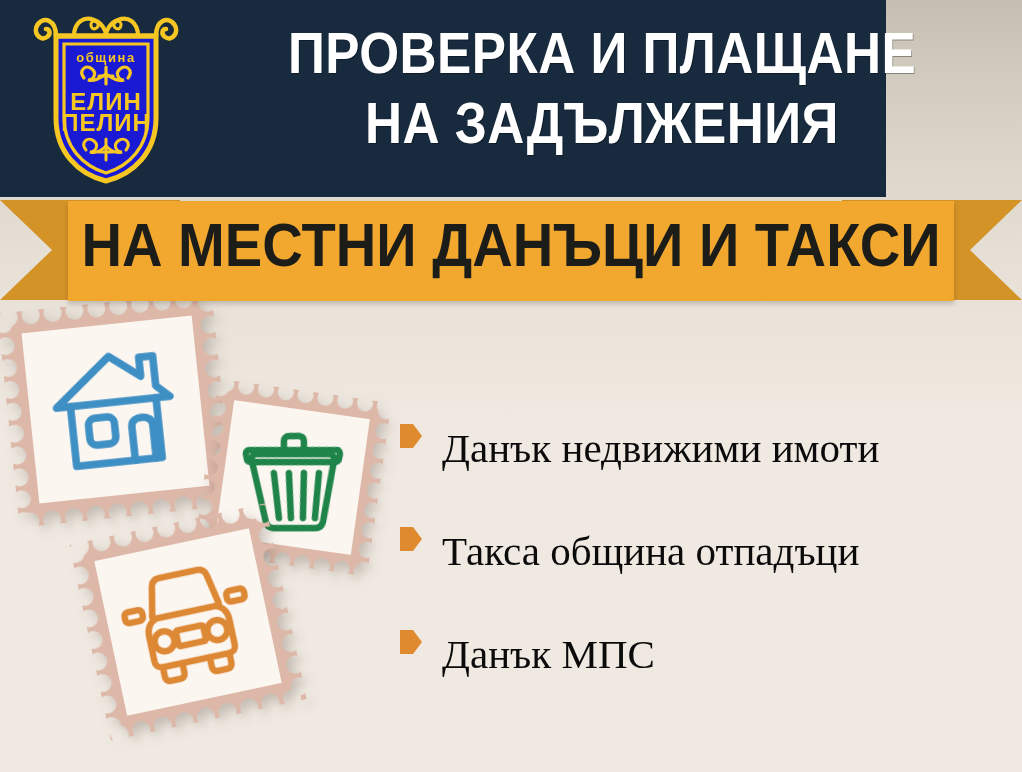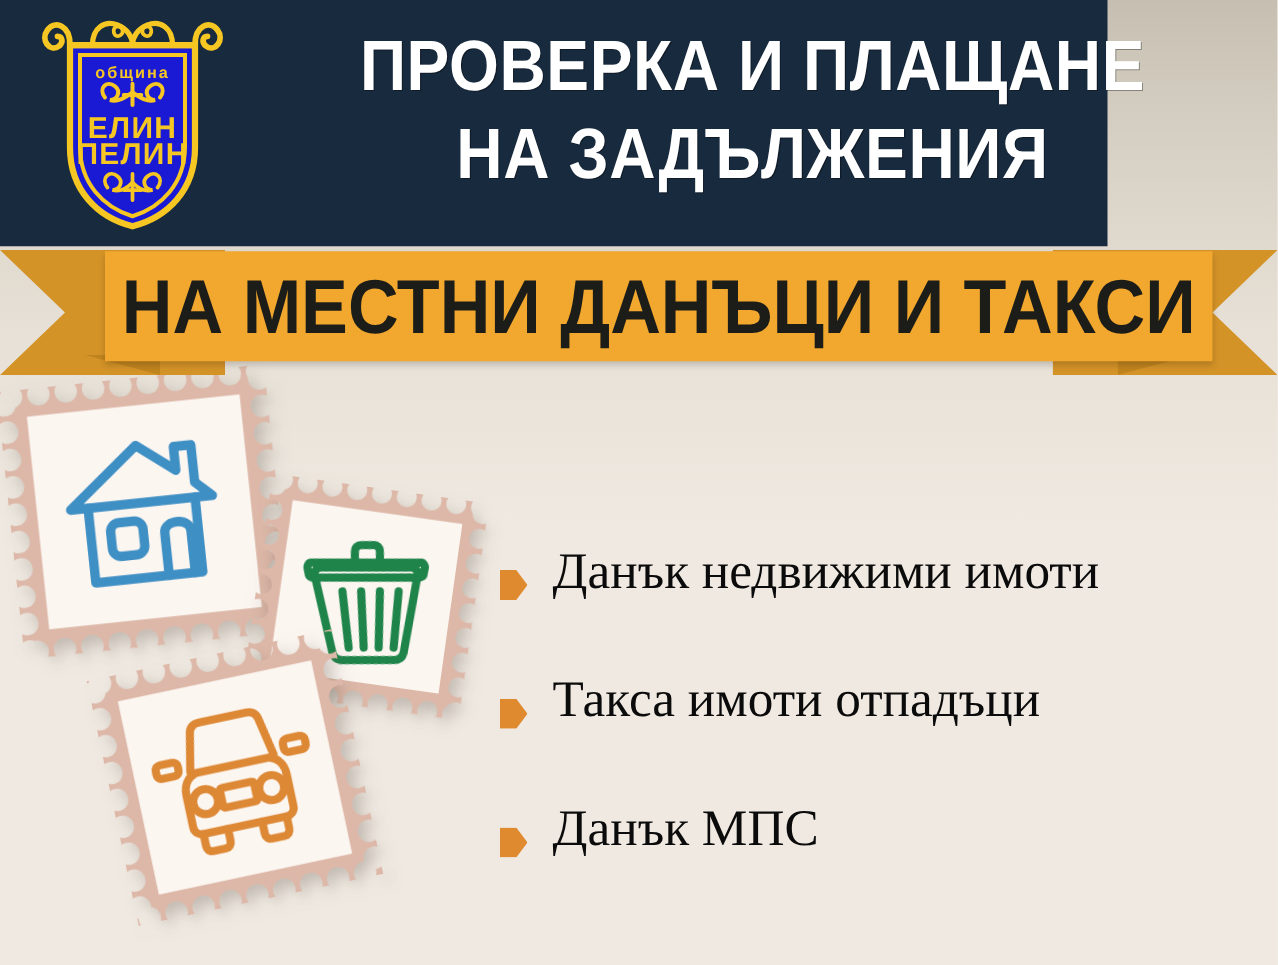--- a/index.html
+++ b/index.html
@@ -64,21 +64,21 @@
     position:absolute;left:68px;top:88px;width:60px;height:16px;
     background:#c0841f;
     clip-path:polygon(0 0,60px 0,60px 16px);
   }
   .ribbon-fold-r{
     position:absolute;right:68px;top:88px;width:60px;height:16px;
     background:#c0841f;
     clip-path:polygon(0 0,60px 0,0 16px);
   }
   .ribbon-band{
-    position:absolute;left:84px;top:5px;width:886px;height:88px;
+    position:absolute;left:68px;top:5px;width:886px;height:100px;
     background:#f2a82e;
     box-shadow:0 3px 5px rgba(0,0,0,.18);
   }
   .ribbon-text{
     position:absolute;left:0;top:0;width:886px;height:88px;
     display:flex;align-items:center;justify-content:center;
     color:#1c1c19;
     font-family:"Liberation Sans", sans-serif;
     font-weight:bold;
     font-size:61px;
@@ -94,21 +94,21 @@
     position:absolute;
     filter:drop-shadow(4px 6px 6px rgba(90,75,65,.30));
   }
   .stamp svg{display:block;}
 
   
   .bullets{
     position:absolute;left:400px;top:424px;width:612px;z-index:3;
   }
   .bullet-row{
-    display:flex;align-items:flex-end;
+    display:flex;align-items:flex-start;
     height:56px;
     margin-bottom:47px;
   }
   .bullet-row:last-child{margin-bottom:0;}
   .bullet-marker{
     flex:0 0 auto;width:22px;height:24px;margin-right:20px;
     background:#e08a30;
     clip-path:polygon(0 0,13px 0,22px 12px,13px 24px,0 24px);
   }
   .bullet-label{
@@ -369,21 +369,21 @@
 
   <div class="bullets">
 
     <div class="bullet-row">
       <span class="bullet-marker"></span>
       <span class="bullet-label">Данък недвижими имоти</span>
     </div>
 
     <div class="bullet-row">
       <span class="bullet-marker"></span>
-      <span class="bullet-label">Такса имоти отпадъци</span>
+      <span class="bullet-label">Такса община отпадъци</span>
     </div>
 
     <div class="bullet-row">
       <span class="bullet-marker"></span>
       <span class="bullet-label">Данък МПС</span>
     </div>
 
   </div>
 
 </div>

